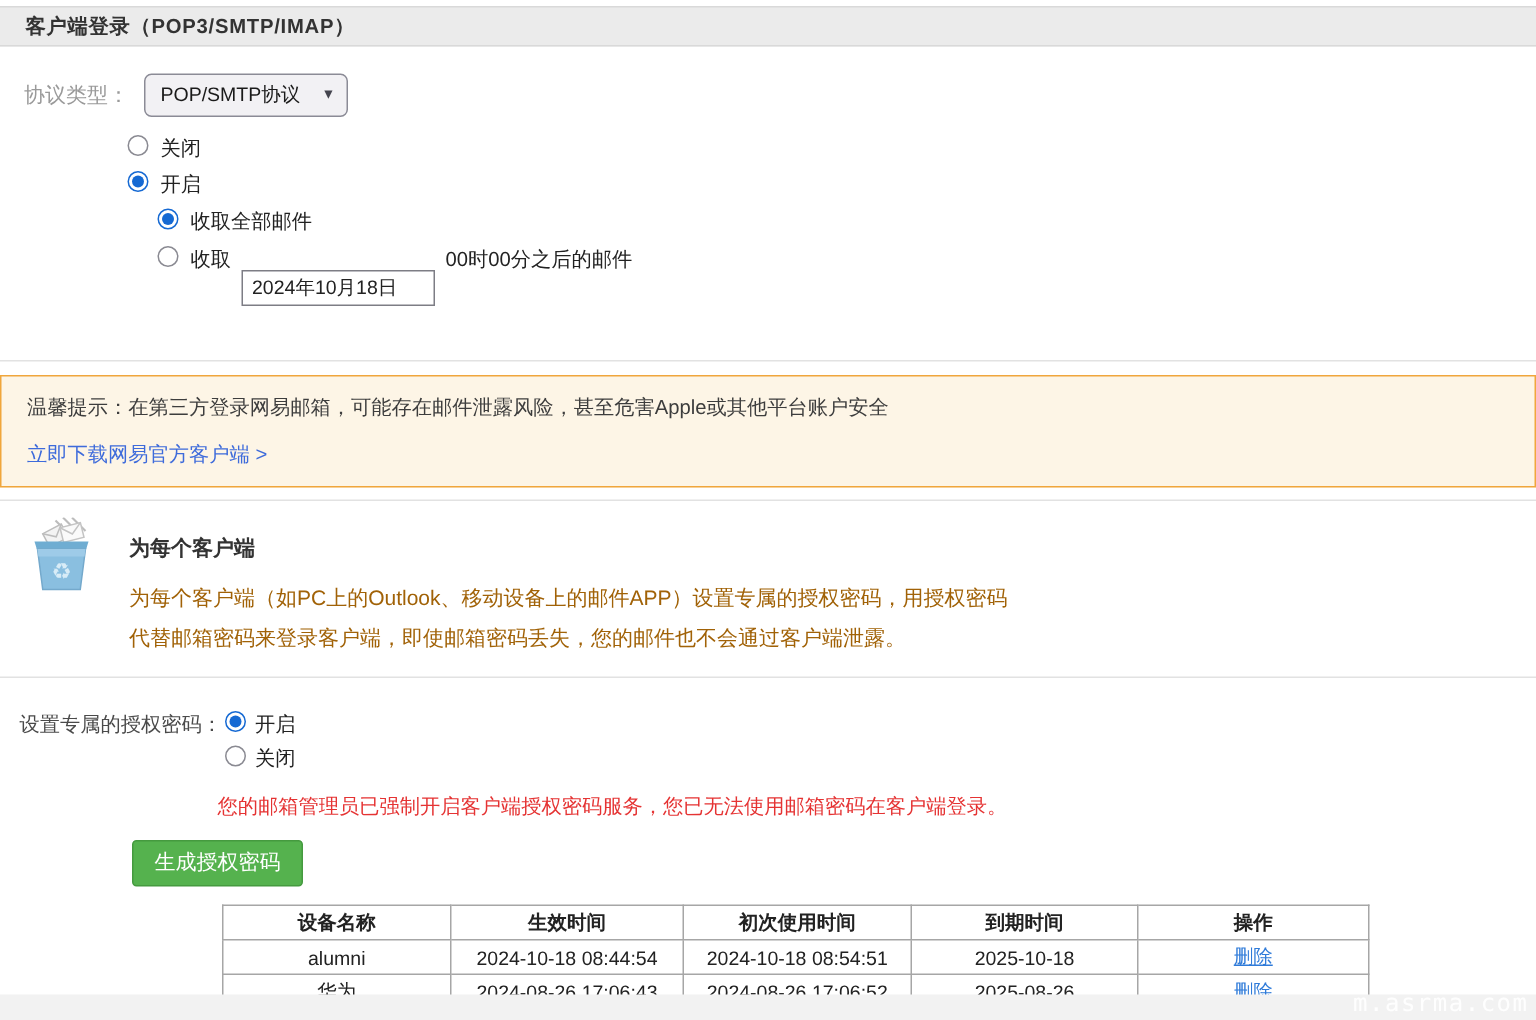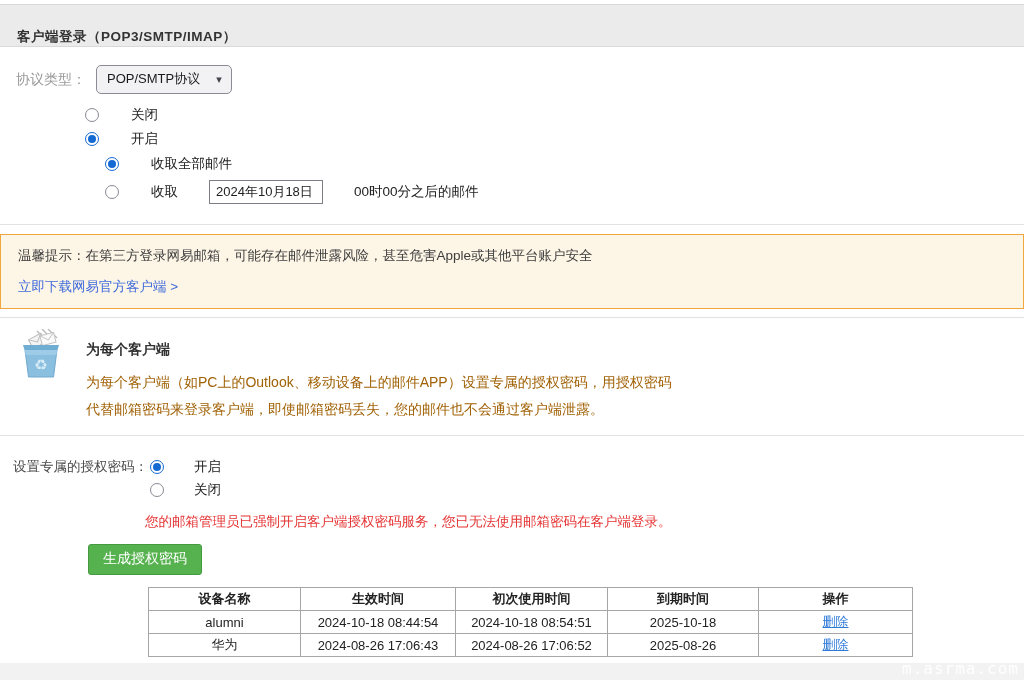--- a/index.html
+++ b/index.html
@@ -6,52 +6,52 @@
   html,body { width:1024px; height:680px; overflow:hidden; }
   body {
     position:relative;
     background:#ffffff;
     font-family:"Liberation Sans","DejaVu Sans",sans-serif;
     color:#333;
     font-size:13.5px;
   }
   .top-strip { height:4px; background:#fff; }
   .header-bar {
-    height:43px; background:#ebebeb;
+    height:27px; background:#ebebeb;
     border-top:1px solid #d9d9d9; border-bottom:1px solid #d9d9d9;
-    display:flex; align-items:flex-end; padding:0 17px;
+    display:flex; align-items:center; padding:0 17px;
   }
   .header-bar h1 { font-size:13.5px; font-weight:bold; color:#333; letter-spacing:.5px; }
 
   
   .protocol-section { padding-top:18px; }
   .protocol-row { display:flex; align-items:center; margin-left:16px; }
   .field-label { color:#9a9a9a; font-size:14px; margin-right:10px; }
   .select-box {
     display:inline-flex; align-items:center; gap:16px;
     background:#f2f1f4; border:1px solid #8b8b96; border-radius:5px;
     padding:4px 9px 5px 10px; font-size:13px; color:#1a1a1a; cursor:pointer;
   }
   .select-box .chev { font-size:11px; color:#44444e; line-height:1; }
 
-  .radio-row { display:flex; align-items:center; margin-left:85px;gap:24px; }
+  .radio-row { display:flex; margin-left:85px; }
   .radio-row.sub { margin-left:105px; }
   .radio {
     width:14px; height:14px; border-radius:50%;
     border:1.5px solid #8a8a92; background:#fff; flex:none; position:relative; cursor:pointer;
   }
   .radio.checked { border-color:#1569d3; }
   .radio.checked::after {
     content:""; position:absolute; left:2px; top:2px; right:2px; bottom:2px;
     border-radius:50%; background:#1569d3;
   }
   .radio-row span.rlabel { margin-left:8px; font-size:13.5px; color:#222; }
   .mt12{margin-top:12px;} .mt6{margin-top:6px;} .mt10{margin-top:10px;} .mt7{margin-top:7px;}
   .date-input {
-    width:114px; height:24px; margin:0 7px;
+    width:129px; height:24px; margin:16px 7px;
     border:1px solid #7d7d85; background:#fff;
     font-size:13px; color:#222; padding:0 6px;
     font-family:"Liberation Sans","DejaVu Sans",sans-serif;
   }
 
   .divider { height:1px; background:#e2e2e2; margin-top:20px; }
 
   
   .notice-box {
     margin-top:9px; background:#fdf5e6;

